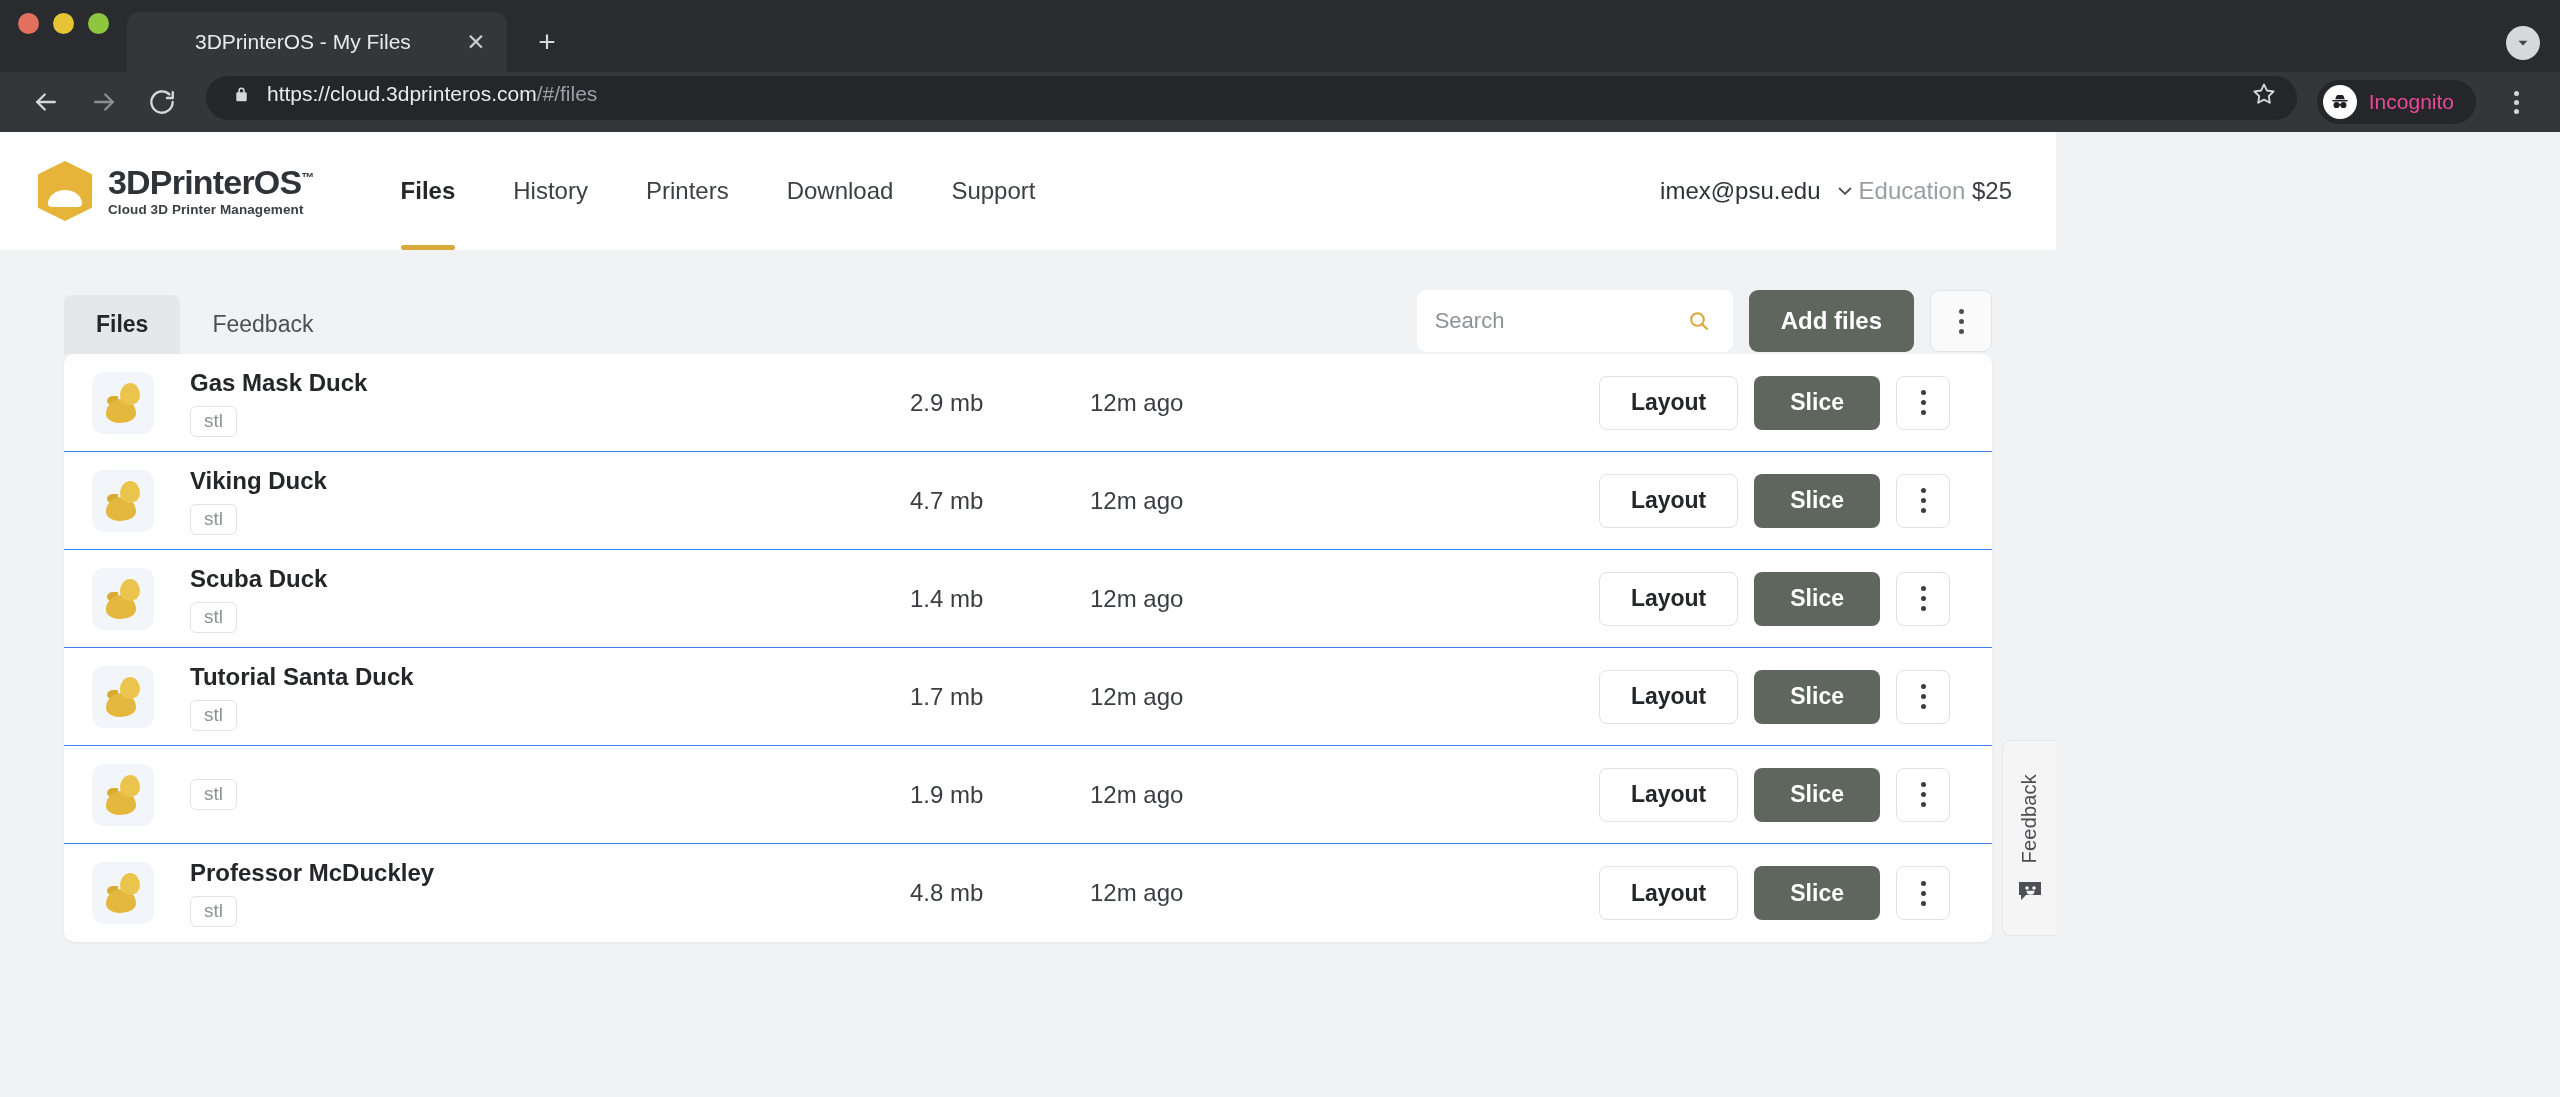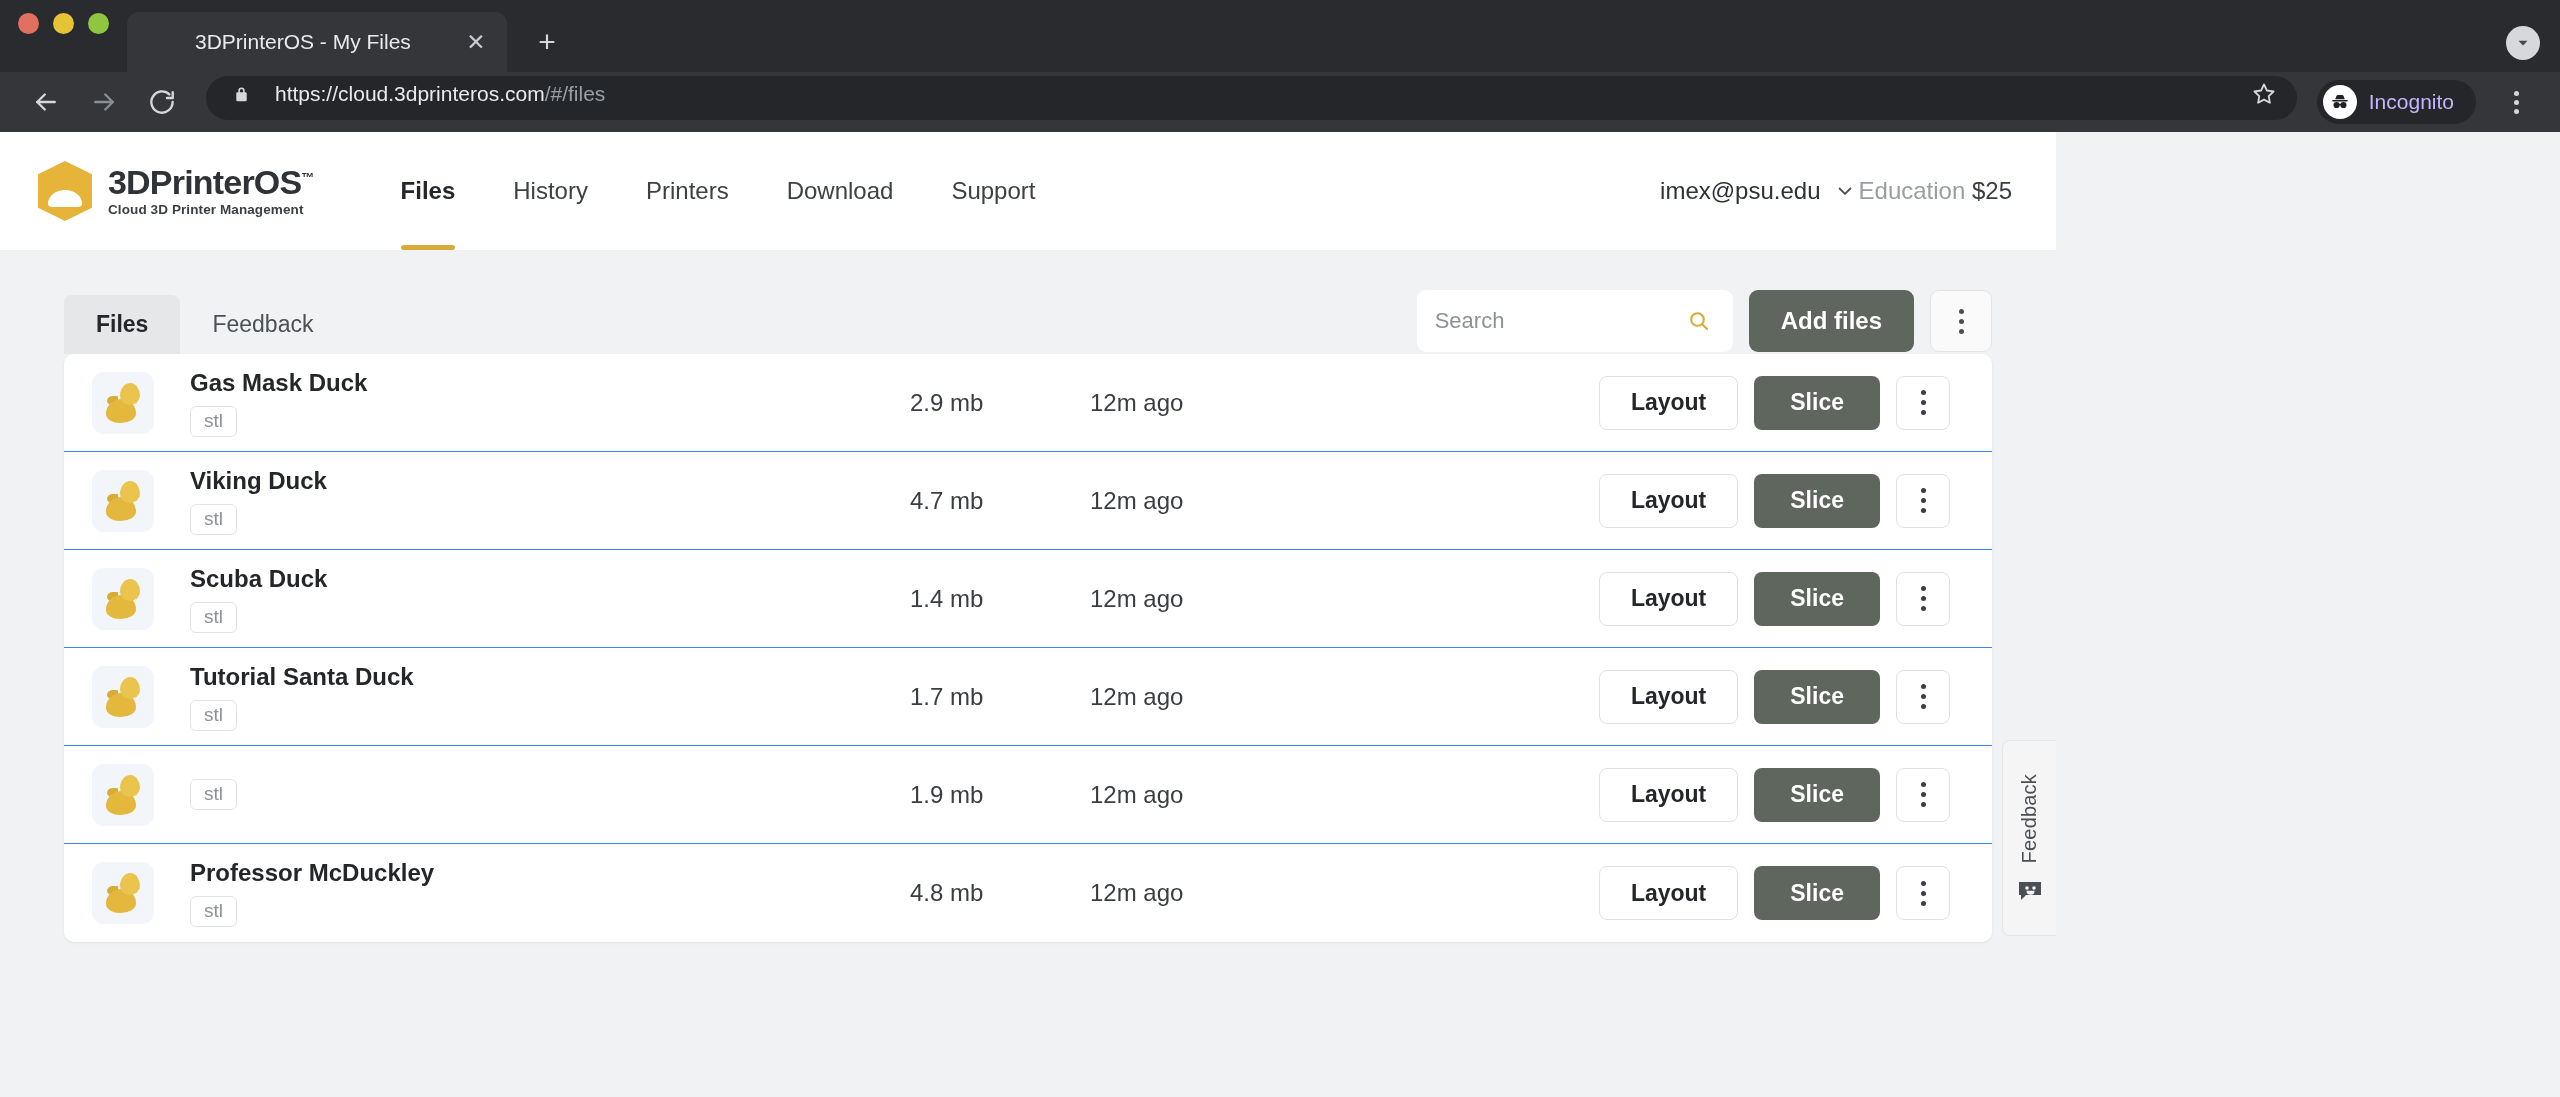--- a/index.html
+++ b/index.html
@@ -94,38 +94,38 @@
     color: #d5d7db;
   }
   .omnibox {
     flex: 1 1 auto;
     height: 44px;
     background: #25262a;
     border-radius: 22px;
     display: flex; align-items: center;
     margin: 0 14px 8px 12px;
     padding: 0 20px 8px 26px;
-    gap: 24px;
+    gap: 16px;
     position: relative;
   }
   .url { font-size: 21px; color: #e8eaed; white-space: nowrap; }
   .url .dim { color: #9aa0a6; }
   .star { margin-left: auto; color: #d5d7db; display: flex; }
   .incognito {
     display: flex; align-items: center; gap: 12px;
     height: 44px; padding: 0 22px 0 6px;
     border-radius: 22px; background: #25262a;
     flex: 0 0 auto;
   }
   .inc-avatar {
     width: 34px; height: 34px; border-radius: 50%;
     background: #ffffff;
     display: flex; align-items: center; justify-content: center;
   }
-  .inc-label { color: #c4b5fd; font-size: 21px; }
+  .inc-label { color: #ec4899; font-size: 21px; }
   .kebab-browser {
     width: 48px; height: 48px; margin-left: 10px;
     display: flex; align-items: center; justify-content: center;
     flex-direction: column; gap: 4px;
   }
   .kb-dot { width: 5px; height: 5px; border-radius: 50%; background: #d5d7db; }
 
   
   .page {
     position: absolute; top: 132px; left: 0;

